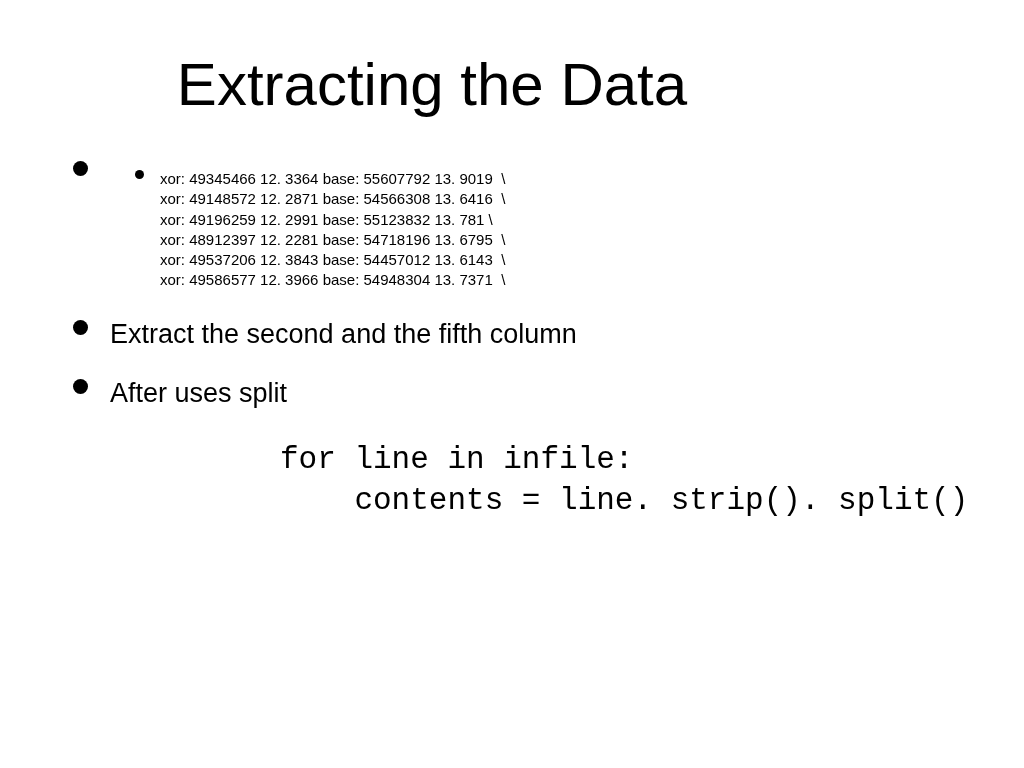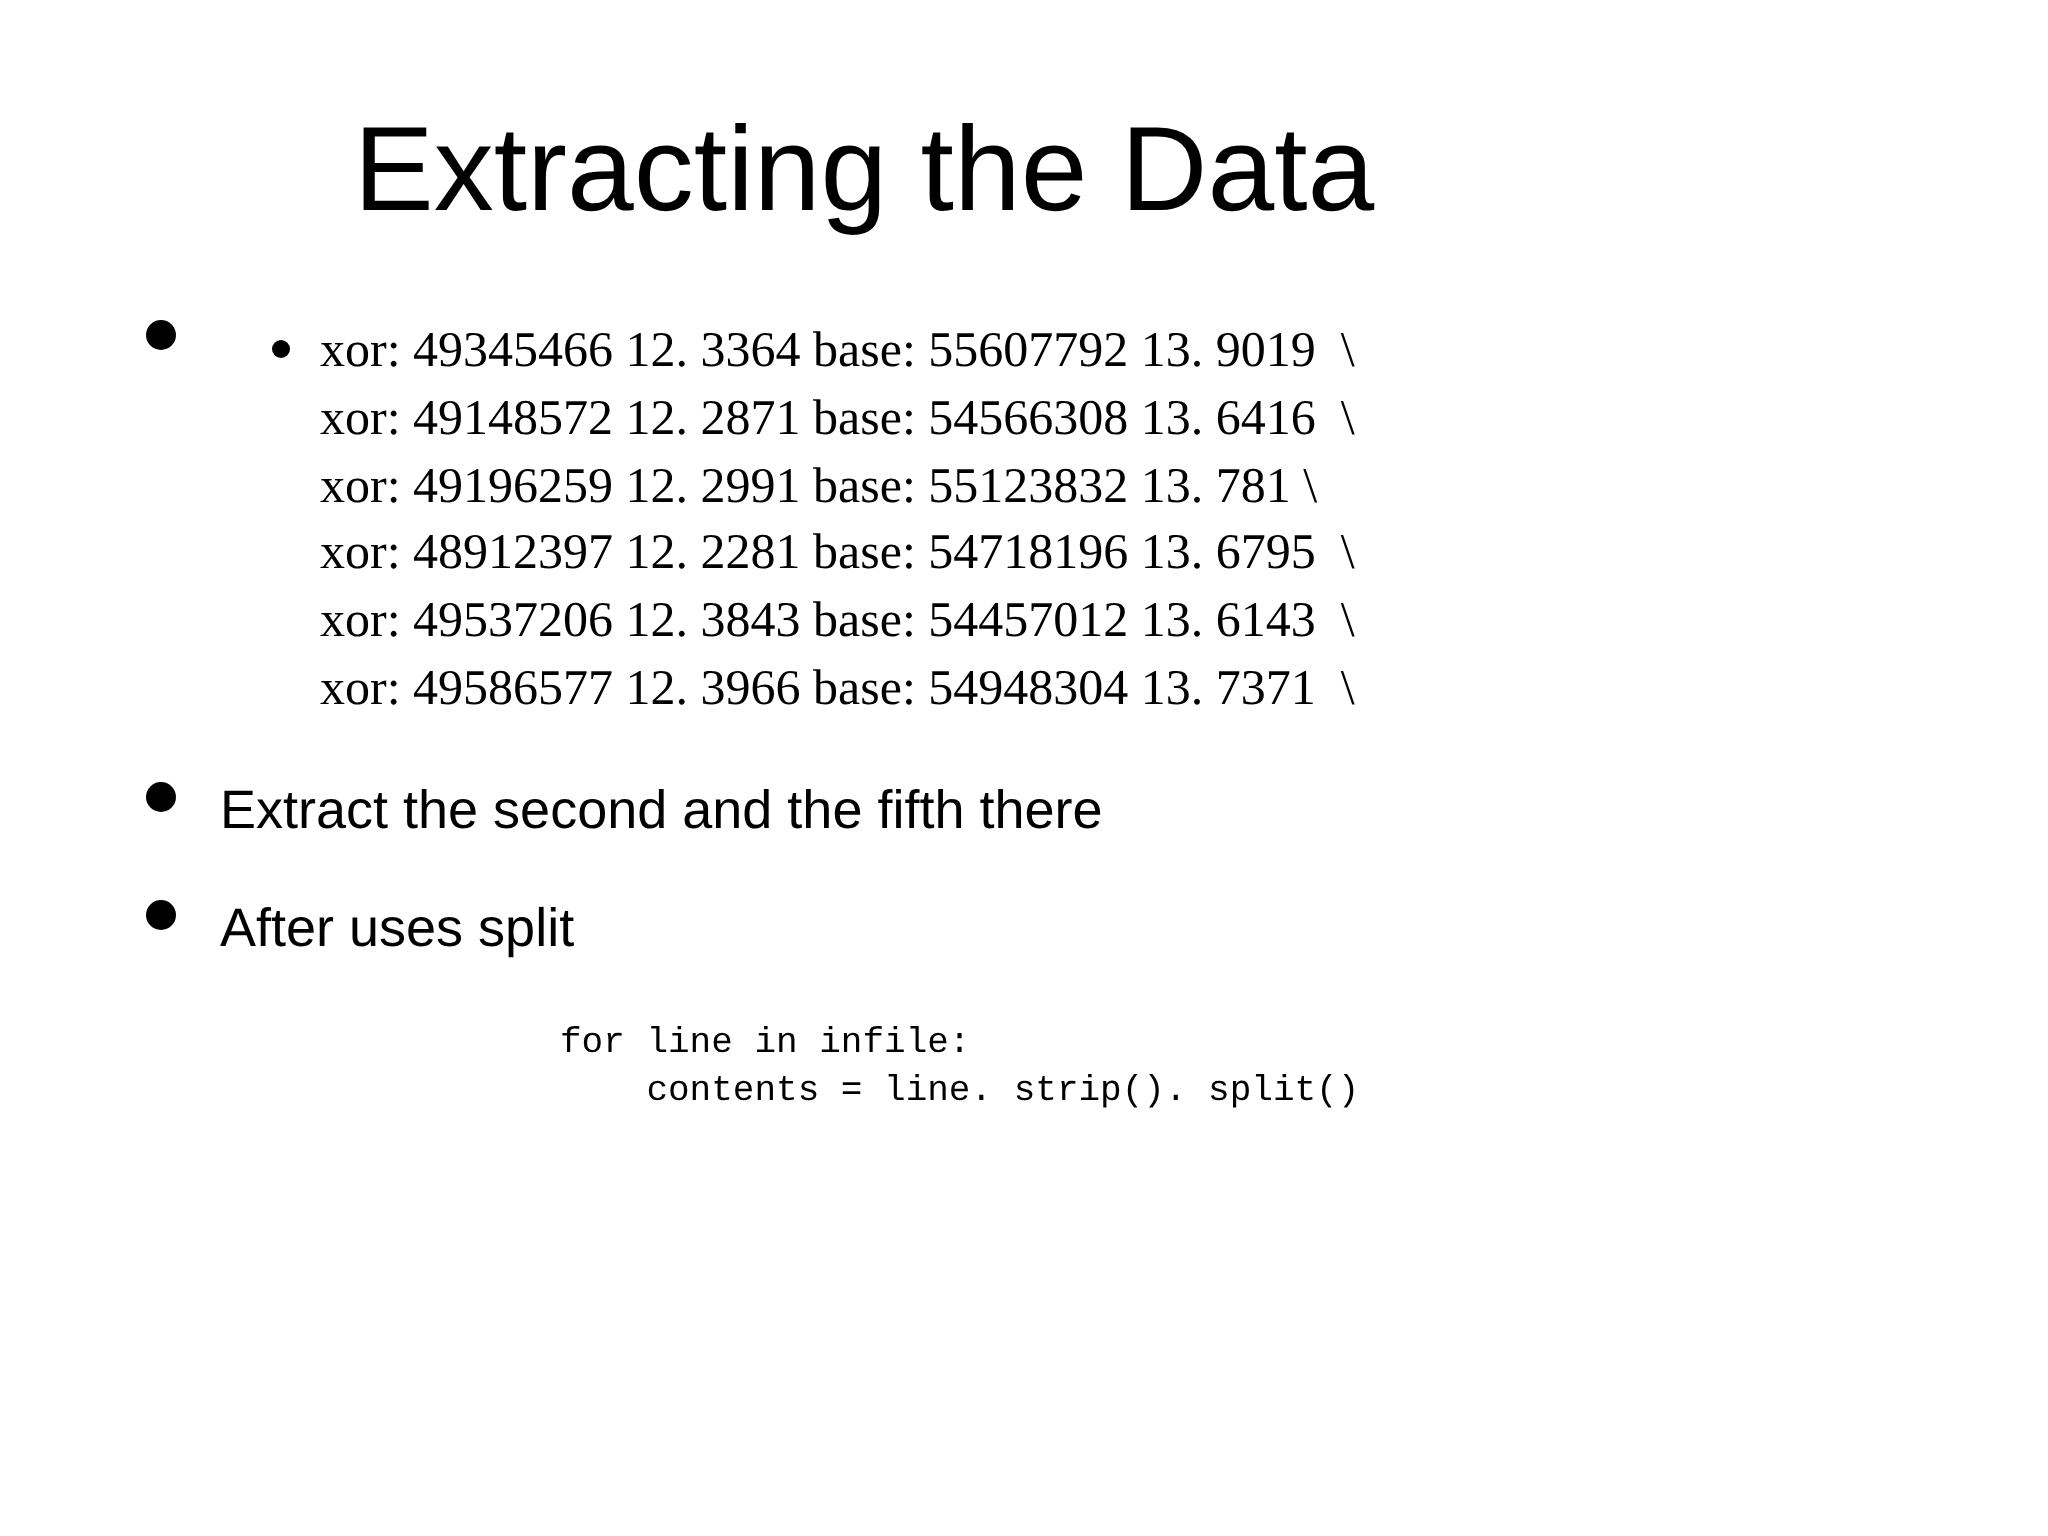--- a/index.html
+++ b/index.html
@@ -39,29 +39,29 @@
   }
   ul.sub {
     list-style: disc;
     margin: 4px 0 0 0;
     padding-left: 50px;
   }
   ul.sub > li::marker {
     font-size: 30px;
   }
   .data-block {
-    font-family: Liberation Serif, serif;
-    font-size: 25px;
+    font-family: Liberation Sans, sans-serif;
+    font-size: 15px;
     white-space: pre;
     line-height: 1.35;
     margin-top: -2px;
   }
   .code-block {
     font-family: "Courier New", Courier, monospace;
-    font-size: 18px;
+    font-size: 31px;
     white-space: pre;
     margin-top: 30px;
     margin-left: 230px;
     line-height: 1.35;
   }
 </style>
 </head>
 <body>
 
 <div class="slide">
@@ -74,21 +74,21 @@
           <div class="data-block">xor: 49345466 12. 3364 base: 55607792 13. 9019  \
 xor: 49148572 12. 2871 base: 54566308 13. 6416  \
 xor: 49196259 12. 2991 base: 55123832 13. 781 \
 xor: 48912397 12. 2281 base: 54718196 13. 6795  \
 xor: 49537206 12. 3843 base: 54457012 13. 6143  \
 xor: 49586577 12. 3966 base: 54948304 13. 7371  \</div>
         </li>
       </ul>
     </li>
     <li>
-      <span>Extract the second and the fifth there</span>
+      <span>Extract the second and the fifth column</span>
     </li>
     <li>
       <span>After uses split</span>
     </li>
   </ul>
 
   <div class="code-block">for line in infile:
     contents = line. strip(). split()</div>
 </div>
 

